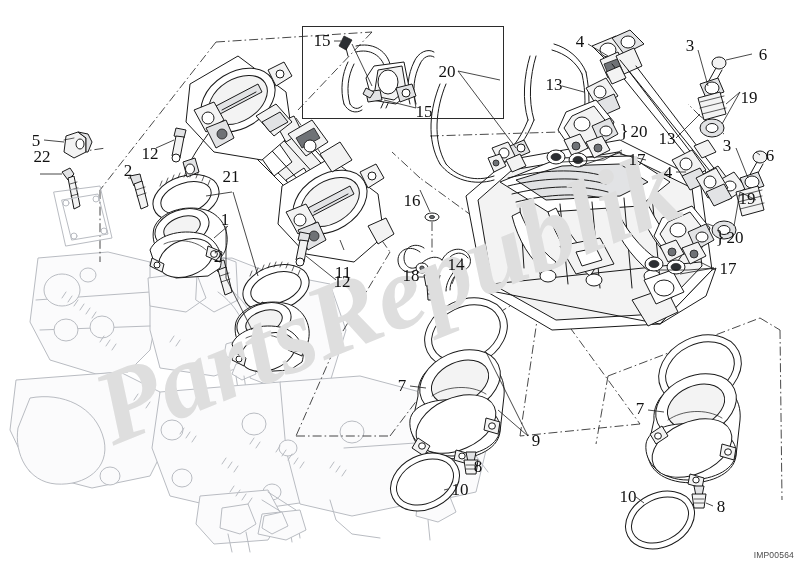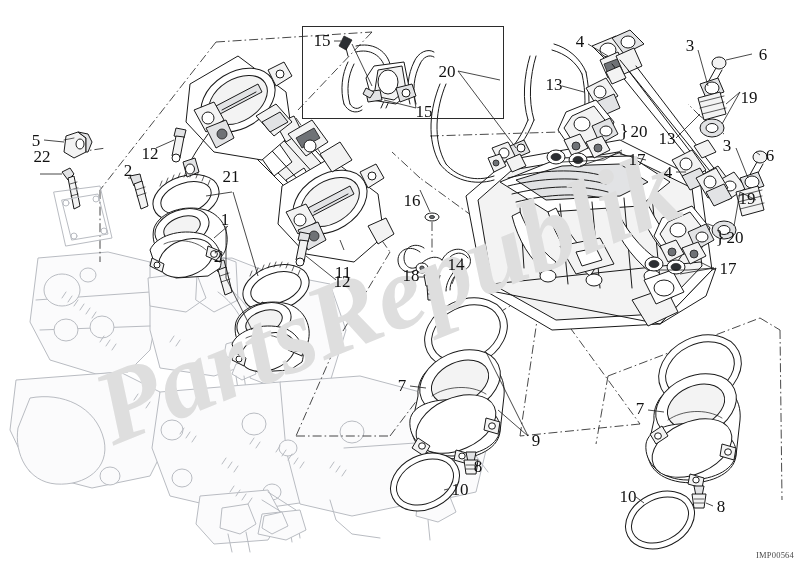--- a/index.html
+++ b/index.html
@@ -15,21 +15,21 @@
   .brace{
     position:absolute;font-family:"Liberation Serif",serif;
     font-size:19px;color:#111;transform:translate(-50%,-50%);
   }
   #watermark{
     position:absolute;left:0;top:0;width:800px;height:564px;
     pointer-events:none;
   }
   #diagcode{
     position:absolute;right:6px;bottom:4px;
-    font-family:Liberation Serif, serif;font-size:8.5px;
+    font-family:Liberation Sans, sans-serif;font-size:8.5px;
     color:#4a4a4a;letter-spacing:.2px;
   }
   #insetbox{
     position:absolute;border:1px solid #2b2b2b;background:transparent;
   }
 </style>
 </head>
 <body>
 
 <div id="stage">

